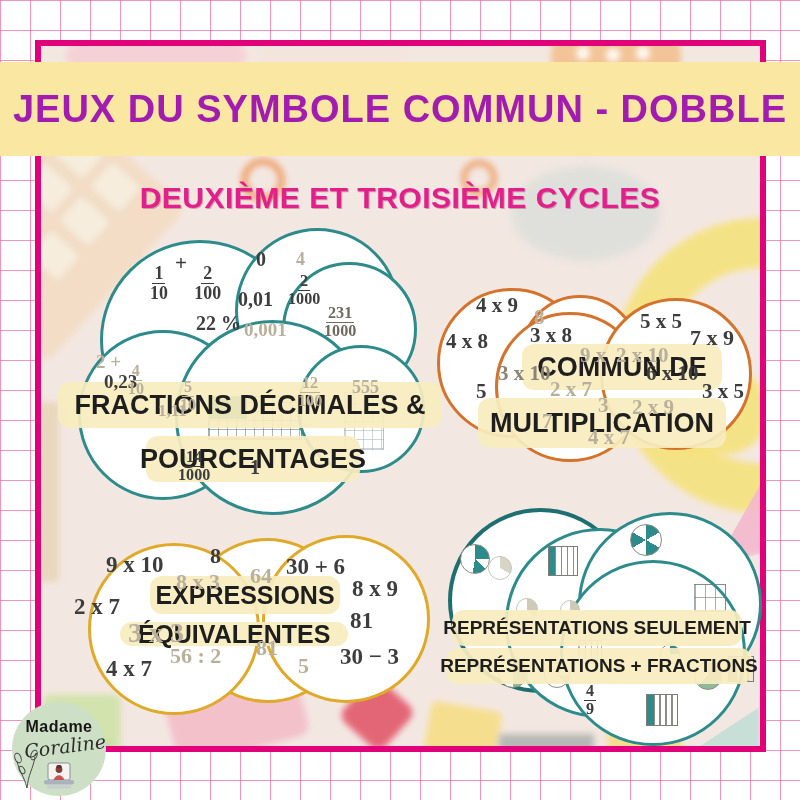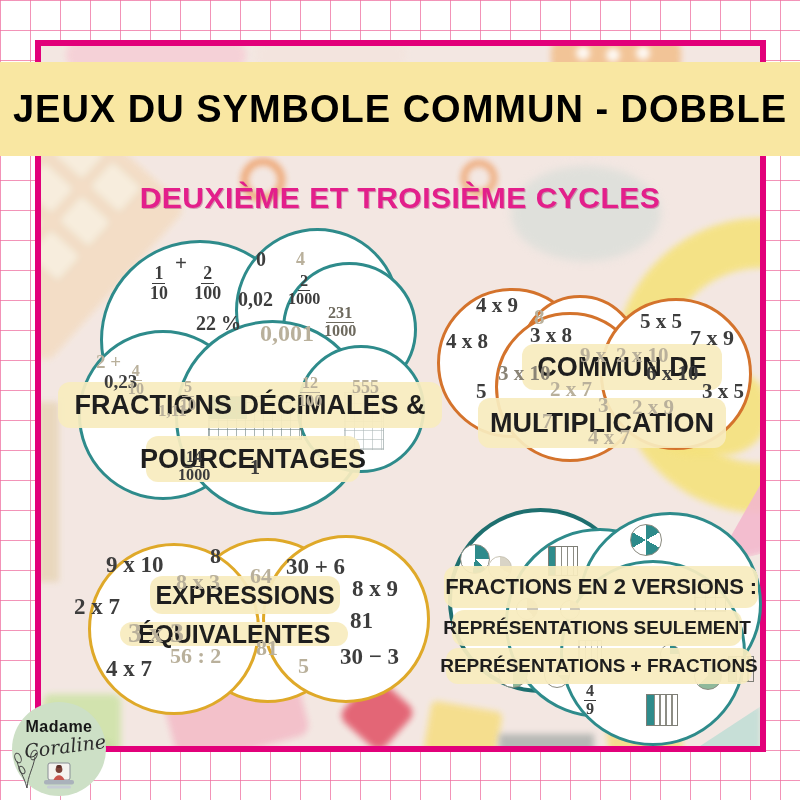--- a/index.html
+++ b/index.html
@@ -17,21 +17,21 @@
     box-sizing:border-box;border:6px solid #e2007a;background:#f3e7e2;overflow:hidden;
   }
   
   .ph{position:absolute;filter:blur(3px);opacity:.9;}
   .key{position:absolute;background:#f8eedd;border:1px solid #e3ceae;border-radius:6px;}
   .banner{
     position:absolute;left:0;top:62px;width:800px;height:94px;background:#f9e7a2;
     z-index:5;display:flex;align-items:center;justify-content:center;
   }
   .title{
-    font-size:38px;font-weight:700;letter-spacing:1px;color:#000000;white-space:nowrap;
+    font-size:38px;font-weight:700;letter-spacing:1px;color:#a21caf;white-space:nowrap;
   }
   .subtitle{
     position:absolute;left:0;top:181px;width:800px;text-align:center;z-index:4;
     font-size:30px;font-weight:700;letter-spacing:.5px;color:#e31f8b;
     text-shadow:1px 1px 0 rgba(150,20,90,.35);white-space:nowrap;
   }
   .group{position:absolute;left:0;top:0;width:800px;height:800px;z-index:3;pointer-events:none;}
   .circle{position:absolute;border-radius:50%;background:#fff;box-sizing:border-box;}
   .c-teal{border:3px solid #2e8b8b;}
   .c-tealdark{border:4px solid #1e6f6f;}
@@ -131,32 +131,32 @@
   </div>
 
   <span class="num math" style="left:148px;top:252px;font-size:21px;"><span class="fr">
         <b>1</b>
         <i>10</i>
       </span> + <span class="fr">
         <b>2</b>
         <i>100</i>
       </span></span>
   <span class="num" style="left:256px;top:248px;">0</span>
-  <span class="num" style="left:238px;top:288px;">0,02</span>
+  <span class="num" style="left:238px;top:288px;">0,01</span>
   <span class="num" style="left:196px;top:300px;margin-top:12px;">22 %</span>
   <span class="num" style="left:104px;top:324px;font-size:19px;margin-top:48px;">0,23</span>
   <span class="num math" style="left:286px;top:262px;font-size:19px;"><span class="fr">
         <b>2</b>
         <i>1000</i>
       </span></span>
   <span class="num math" style="left:322px;top:294px;font-size:19px;color:#6e6a5e;"><span class="fr">
         <b>231</b>
         <i>1000</i>
       </span></span>
-  <span class="num faded" style="left:260px;top:320px;font-size:24px;">0,001</span>
+  <span class="num faded" style="left:244px;top:320px;font-size:19px;">0,001</span>
   <span class="num faded math" style="left:96px;top:352px;font-size:19px;">2 + <span class="fr">
         <b>4</b>
         <i>10</i>
       </span></span>
   <span class="num faded math" style="left:178px;top:368px;font-size:19px;"><span class="fr">
         <b>5</b>
         <i>10</i>
       </span></span>
   <span class="num faded math" style="left:296px;top:364px;font-size:19px;"><span class="fr">
         <b>12</b>
@@ -252,23 +252,20 @@
   <div class="gsq" style="left:578px;top:640px;width:24px;height:24px;opacity:.6;"></div>
   <div class="pie" style="left:660px;top:644px;width:20px;height:20px;background:conic-gradient(#2e8b8b 0 90deg,#fff 90deg 360deg);"></div>
   <div class="pie" style="left:694px;top:662px;width:28px;height:28px;background:conic-gradient(#8fb99b 0 225deg,#fff 225deg 360deg);"></div>
   <div class="gsq" style="left:728px;top:656px;width:26px;height:26px;">
       <span class="bar" style="width:28%;background:#8fb99b;"></span>
     </div>
   <div class="gsq" style="left:646px;top:694px;width:32px;height:32px;">
       <span class="bar" style="width:24%;"></span>
     </div>
 
-  <div class="hl" style="left:444px;top:566px;width:314px;height:42px;">
-    <span class="lbl" style="font-size:22px;letter-spacing:-0.2px;">FRACTIONS EN 2 VERSIONS :</span>
-  </div>
   <div class="hl" style="left:452px;top:610px;width:290px;height:36px;">
     <span class="lbl" style="font-size:19px;">REPRÉSENTATIONS SEULEMENT</span>
   </div>
   <div class="hl" style="left:446px;top:648px;width:306px;height:36px;">
     <span class="lbl" style="font-size:19px;">REPRÉSENTATIONS + FRACTIONS</span>
   </div>
 
   <span class="num math" style="left:584px;top:672px;font-size:19px;"><span class="fr">
         <b>4</b>
         <i>9</i>

